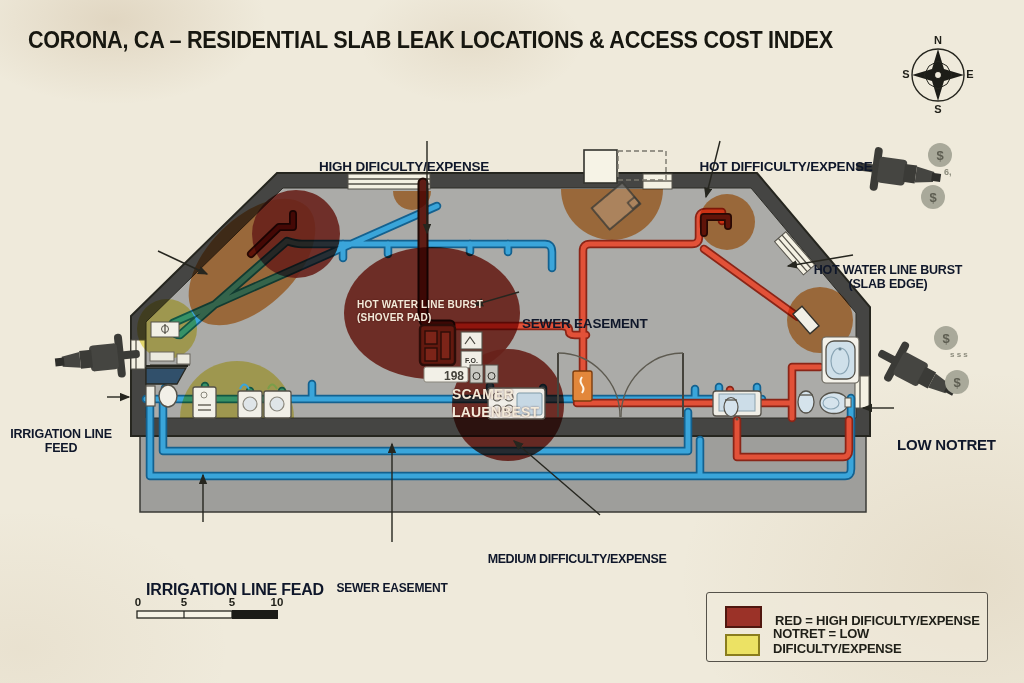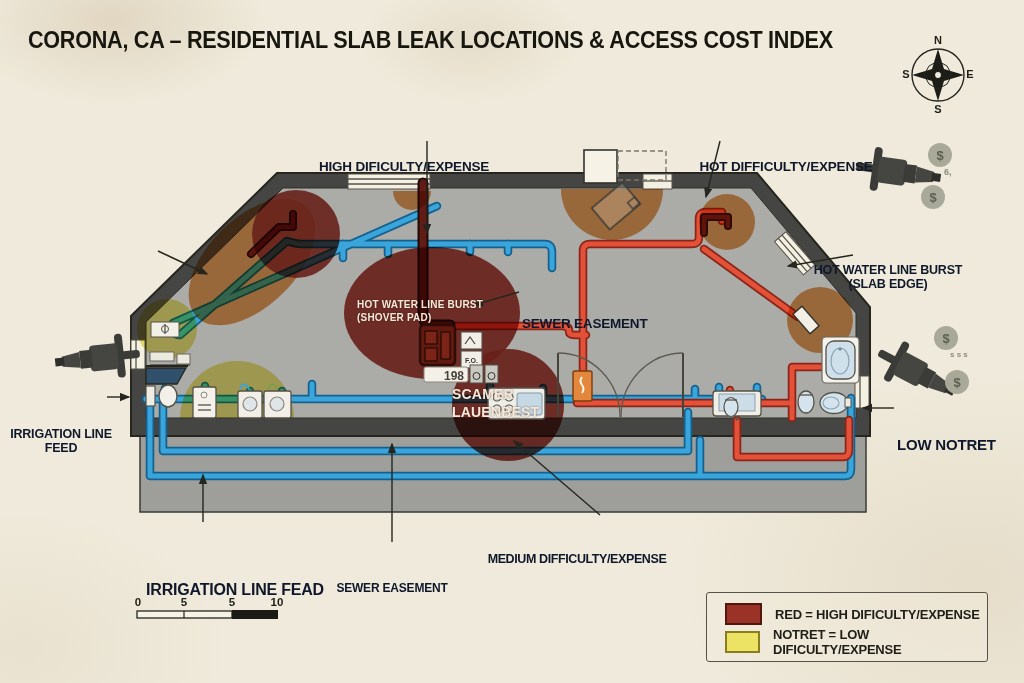--- a/index.html
+++ b/index.html
@@ -21,21 +21,21 @@
   .wlbl{position:absolute;font-weight:700;color:#f3ead9;text-align:left;
     letter-spacing:.2px;line-height:1.25;text-shadow:0 0 2px rgba(60,10,5,.6);}
   .coin{position:absolute;width:24px;height:24px;border-radius:50%;
     background:#a9a99a;border:2px solid #8484766;box-sizing:border-box;
     border-color:#848476;display:flex;align-items:center;justify-content:center;
     font-weight:700;font-size:13px;color:#5e5e52;}
   .mnote{position:absolute;font-weight:700;color:#8b8b7c;}
   .legend{position:absolute;left:706px;top:592px;width:282px;height:70px;
     border:1.5px solid #55524a;border-radius:3px;background:rgba(240,235,221,.55);
     box-sizing:border-box;padding:7px 0 0 18px;}
-  .lrow{display:flex;align-items:center;gap:13px;height:28px;}
+  .lrow{display:flex;align-items:flex-end;gap:13px;height:28px;}
   .sw{width:37px;height:22px;box-sizing:border-box;}
   .sw-red{background:#9b3228;border:2px solid #50170f;}
   .sw-yel{background:#ece264;border:2px solid #8a7d1e;}
   .ltext{font-weight:700;font-size:13px;color:#1f1f18;letter-spacing:-0.2px;}
   .tick{position:absolute;font-weight:700;font-size:11.5px;color:#1f1f18;transform:translateX(-50%);}
   svg{position:absolute;left:0;top:0;}
   .c-o{stroke:#14618f;stroke-width:8.5;fill:none;stroke-linecap:round;stroke-linejoin:round;}
   .c-i{stroke:#3aa5da;stroke-width:5;fill:none;stroke-linecap:round;stroke-linejoin:round;}
   .h-o{stroke:#8a2517;stroke-width:8.5;fill:none;stroke-linecap:round;stroke-linejoin:round;}
   .h-i{stroke:#e25138;stroke-width:5;fill:none;stroke-linecap:round;stroke-linejoin:round;}

